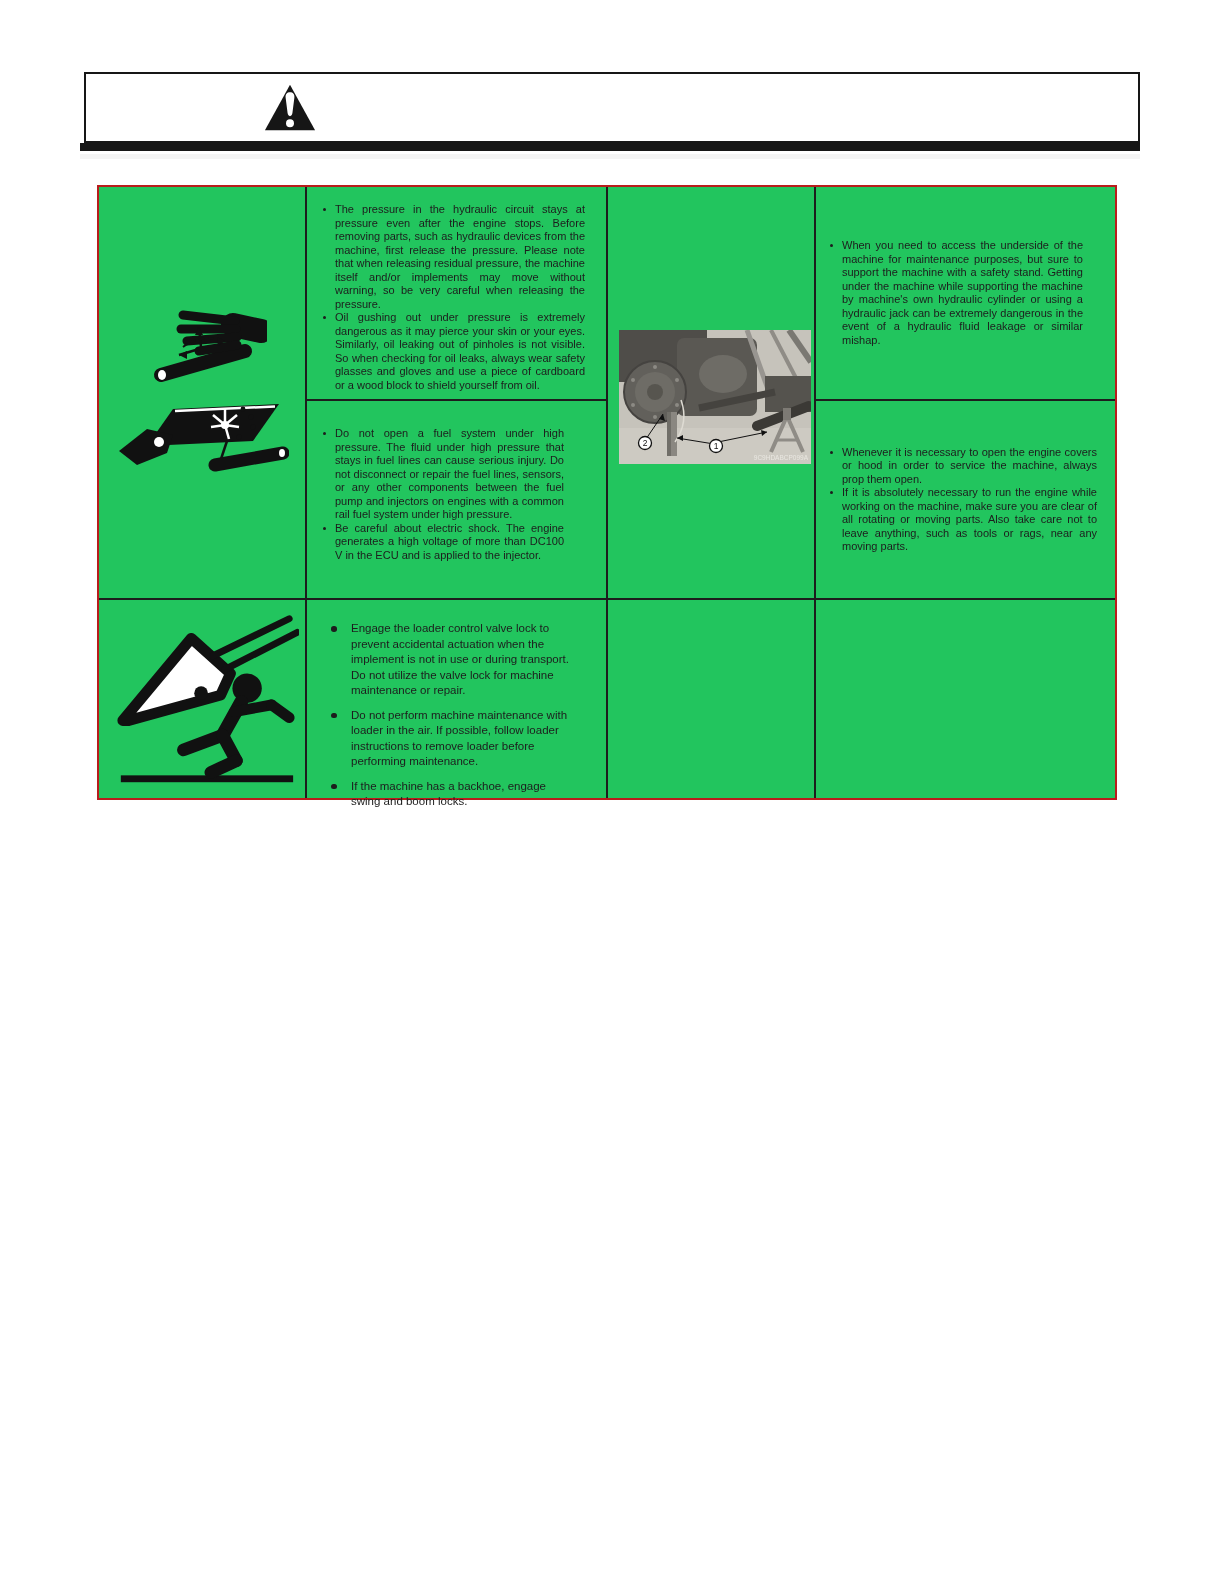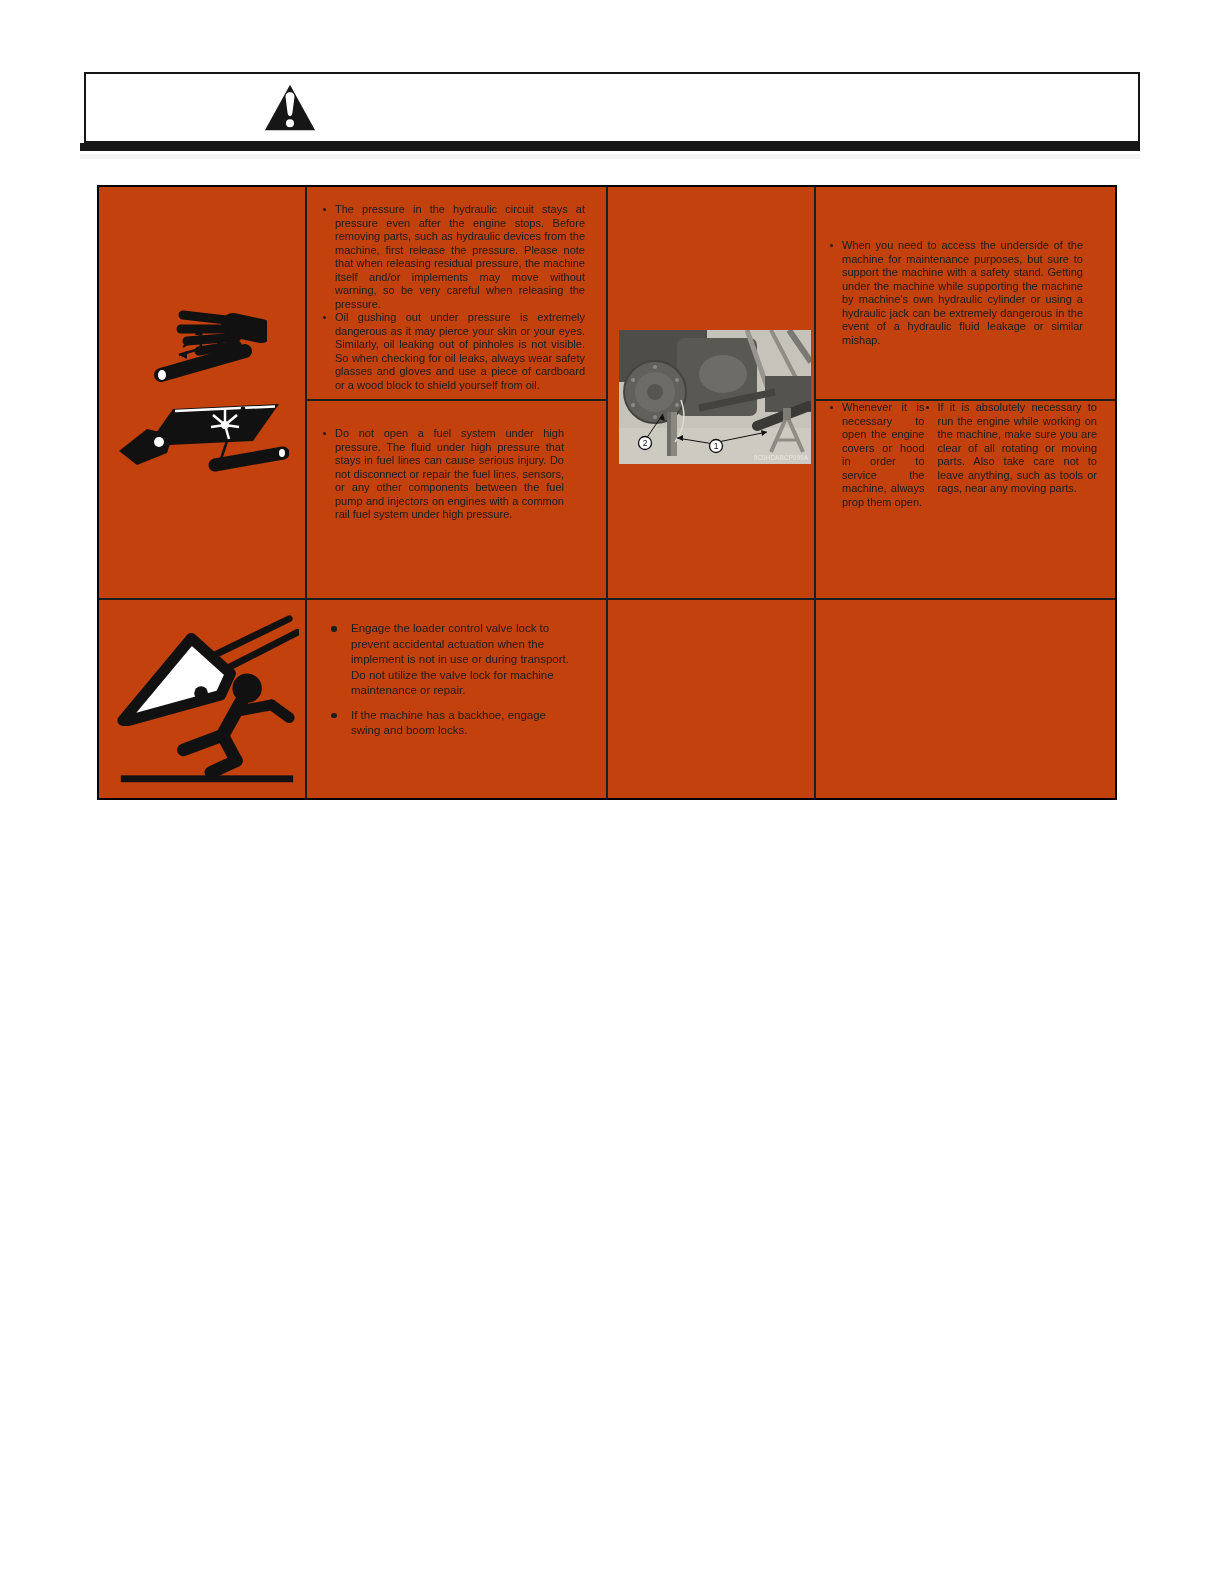--- a/index.html
+++ b/index.html
@@ -7,33 +7,33 @@
   body { width:1224px; height:1584px; font-family:"Liberation Sans", sans-serif; color:#1d1d1d; }
   .page { position:relative; width:1224px; height:1584px; background:#ffffff; overflow:hidden; }
 
   
   .warn-box { position:absolute; left:84px; top:72px; width:1056px; height:71px; border:2px solid #161616; background:#fff; }
   .warn-tri { position:absolute; left:178px; top:5px; }
   .thick-rule { position:absolute; left:80px; top:143px; width:1060px; height:8px; background:#161616; }
   .scan-strip { position:absolute; left:80px; top:154px; width:1060px; height:5px; background:#f4f4f4; }
 
   
-  .tbl { position:absolute; left:97px; top:185px; width:1020px; height:615px; border:2px solid #000000; background:#c2410c; }
+  .tbl { position:absolute; left:97px; top:185px; width:1020px; height:615px; border:2px solid #b91c1c; background:#22c55e; }
   .line { position:absolute; background:#1d1d1d; }
   .vline { top:0; width:2px; height:611px; }
   .v1 { left:206px; } .v2 { left:507px; } .v3 { left:715px; }
   .hrow { left:0; top:411px; width:1016px; height:2px; }
   .hsub2 { left:206px; top:212px; width:303px; height:2px; }
   .hsub4 { left:715px; top:212px; width:301px; height:2px; }
 
   .cell { position:absolute; }
   .c2top { left:208px; top:0; width:299px; height:212px; padding:16px 21px 0 15px; }
   .c2bot { left:208px; top:214px; width:278px; height:197px; padding:26px 21px 0 15px; }
   .c4top { left:717px; top:0; width:285px; height:212px; padding:0 18px 0 13px; display:flex; flex-direction:column; justify-content:center; }
-  .c4bot { left:717px; top:214px; width:299px; height:197px; padding:0 18px 0 13px; display:flex; flex-direction:row; justify-content:center; }
+  .c4bot { left:717px; top:214px; width:299px; height:197px; padding:0 18px 0 13px; display:flex; flex-direction:column; justify-content:center; }
   .c2r2  { left:208px; top:413px; width:299px; height:176px; padding:21px 36px 0 22px; }
 
   .bul { display:flex; align-items:flex-start; }
   .bmark { flex:0 0 13px; }
   .bmark i { display:block; width:3px; height:3px; border-radius:50%; background:#1d1d1d; margin-top:5px; margin-left:1px; }
   .btxt { flex:1; font-size:11px; line-height:13.5px; text-align:justify; }
 
   .bul2 { display:flex; align-items:flex-start; margin-bottom:9px; }
   .bmark2 { flex:0 0 22px; }
   .bmark2 i { display:block; width:5.5px; height:5.5px; border-radius:50%; background:#1d1d1d; margin-top:5px; margin-left:2px; }
@@ -120,20 +120,26 @@
           </span>
         <span class="btxt">Oil gushing out under pressure is extremely dangerous as it may pierce your skin or your eyes. Similarly, oil leaking out of pinholes is not visible. So when checking for oil leaks, always wear safety glasses and gloves and use a piece of cardboard or a wood block to shield yourself from oil.</span>
       </div>
     </div>
     <div class="cell c2bot">
       <div class="bul">
         <span class="bmark">
             <i></i>
           </span>
         <span class="btxt">Do not open a fuel system under high pressure. The fluid under high pressure that stays in fuel lines can cause serious injury. Do not disconnect or repair the fuel lines, sensors, or any other components between the fuel pump and injectors on engines with a common rail fuel system under high pressure.</span>
+      </div>
+      <div class="bul">
+        <span class="bmark">
+            <i></i>
+          </span>
+        <span class="btxt">Be careful about electric shock. The engine generates a high voltage of more than DC100 V in the ECU and is applied to the injector.</span>
       </div>
     </div>
 
     <svg class="photo" viewBox="0 0 192 134">
       <rect x="0" y="0" width="192" height="134" fill="#c6c3bb"></rect>
       <rect x="0" y="98" width="192" height="36" fill="#cdcac2"></rect>
       <rect x="0" y="0" width="88" height="52" fill="#4f4d49"></rect>
       <rect x="58" y="8" width="80" height="78" rx="7" fill="#5a5853"></rect>
       <ellipse cx="104" cy="44" rx="24" ry="19" fill="#6e6c66"></ellipse>
       <line x1="128" y1="0" x2="150" y2="62" stroke="#989590" stroke-width="5"></line>
@@ -218,20 +224,26 @@
       <div class="bul2">
         <span class="bmark2">
             <i></i>
           </span>
         <span class="btxt2">Engage the loader control valve lock to prevent accidental actuation when the implement is not in use or during transport. Do not utilize the valve lock for machine maintenance or repair.</span>
       </div>
       <div class="bul2">
         <span class="bmark2">
             <i></i>
           </span>
+        <span class="btxt2">Do not perform machine maintenance with loader in the air. If possible, follow loader instructions to remove loader before performing maintenance.</span>
+      </div>
+      <div class="bul2">
+        <span class="bmark2">
+            <i></i>
+          </span>
         <span class="btxt2">If the machine has a backhoe, engage swing and boom locks.</span>
       </div>
     </div>
 
     <div class="cell" style="left:509px; top:413px; width:206px; height:198px;"></div>
     <div class="cell" style="left:717px; top:413px; width:299px; height:198px;"></div>
   </div>
 </div>
 
 </body></html>

